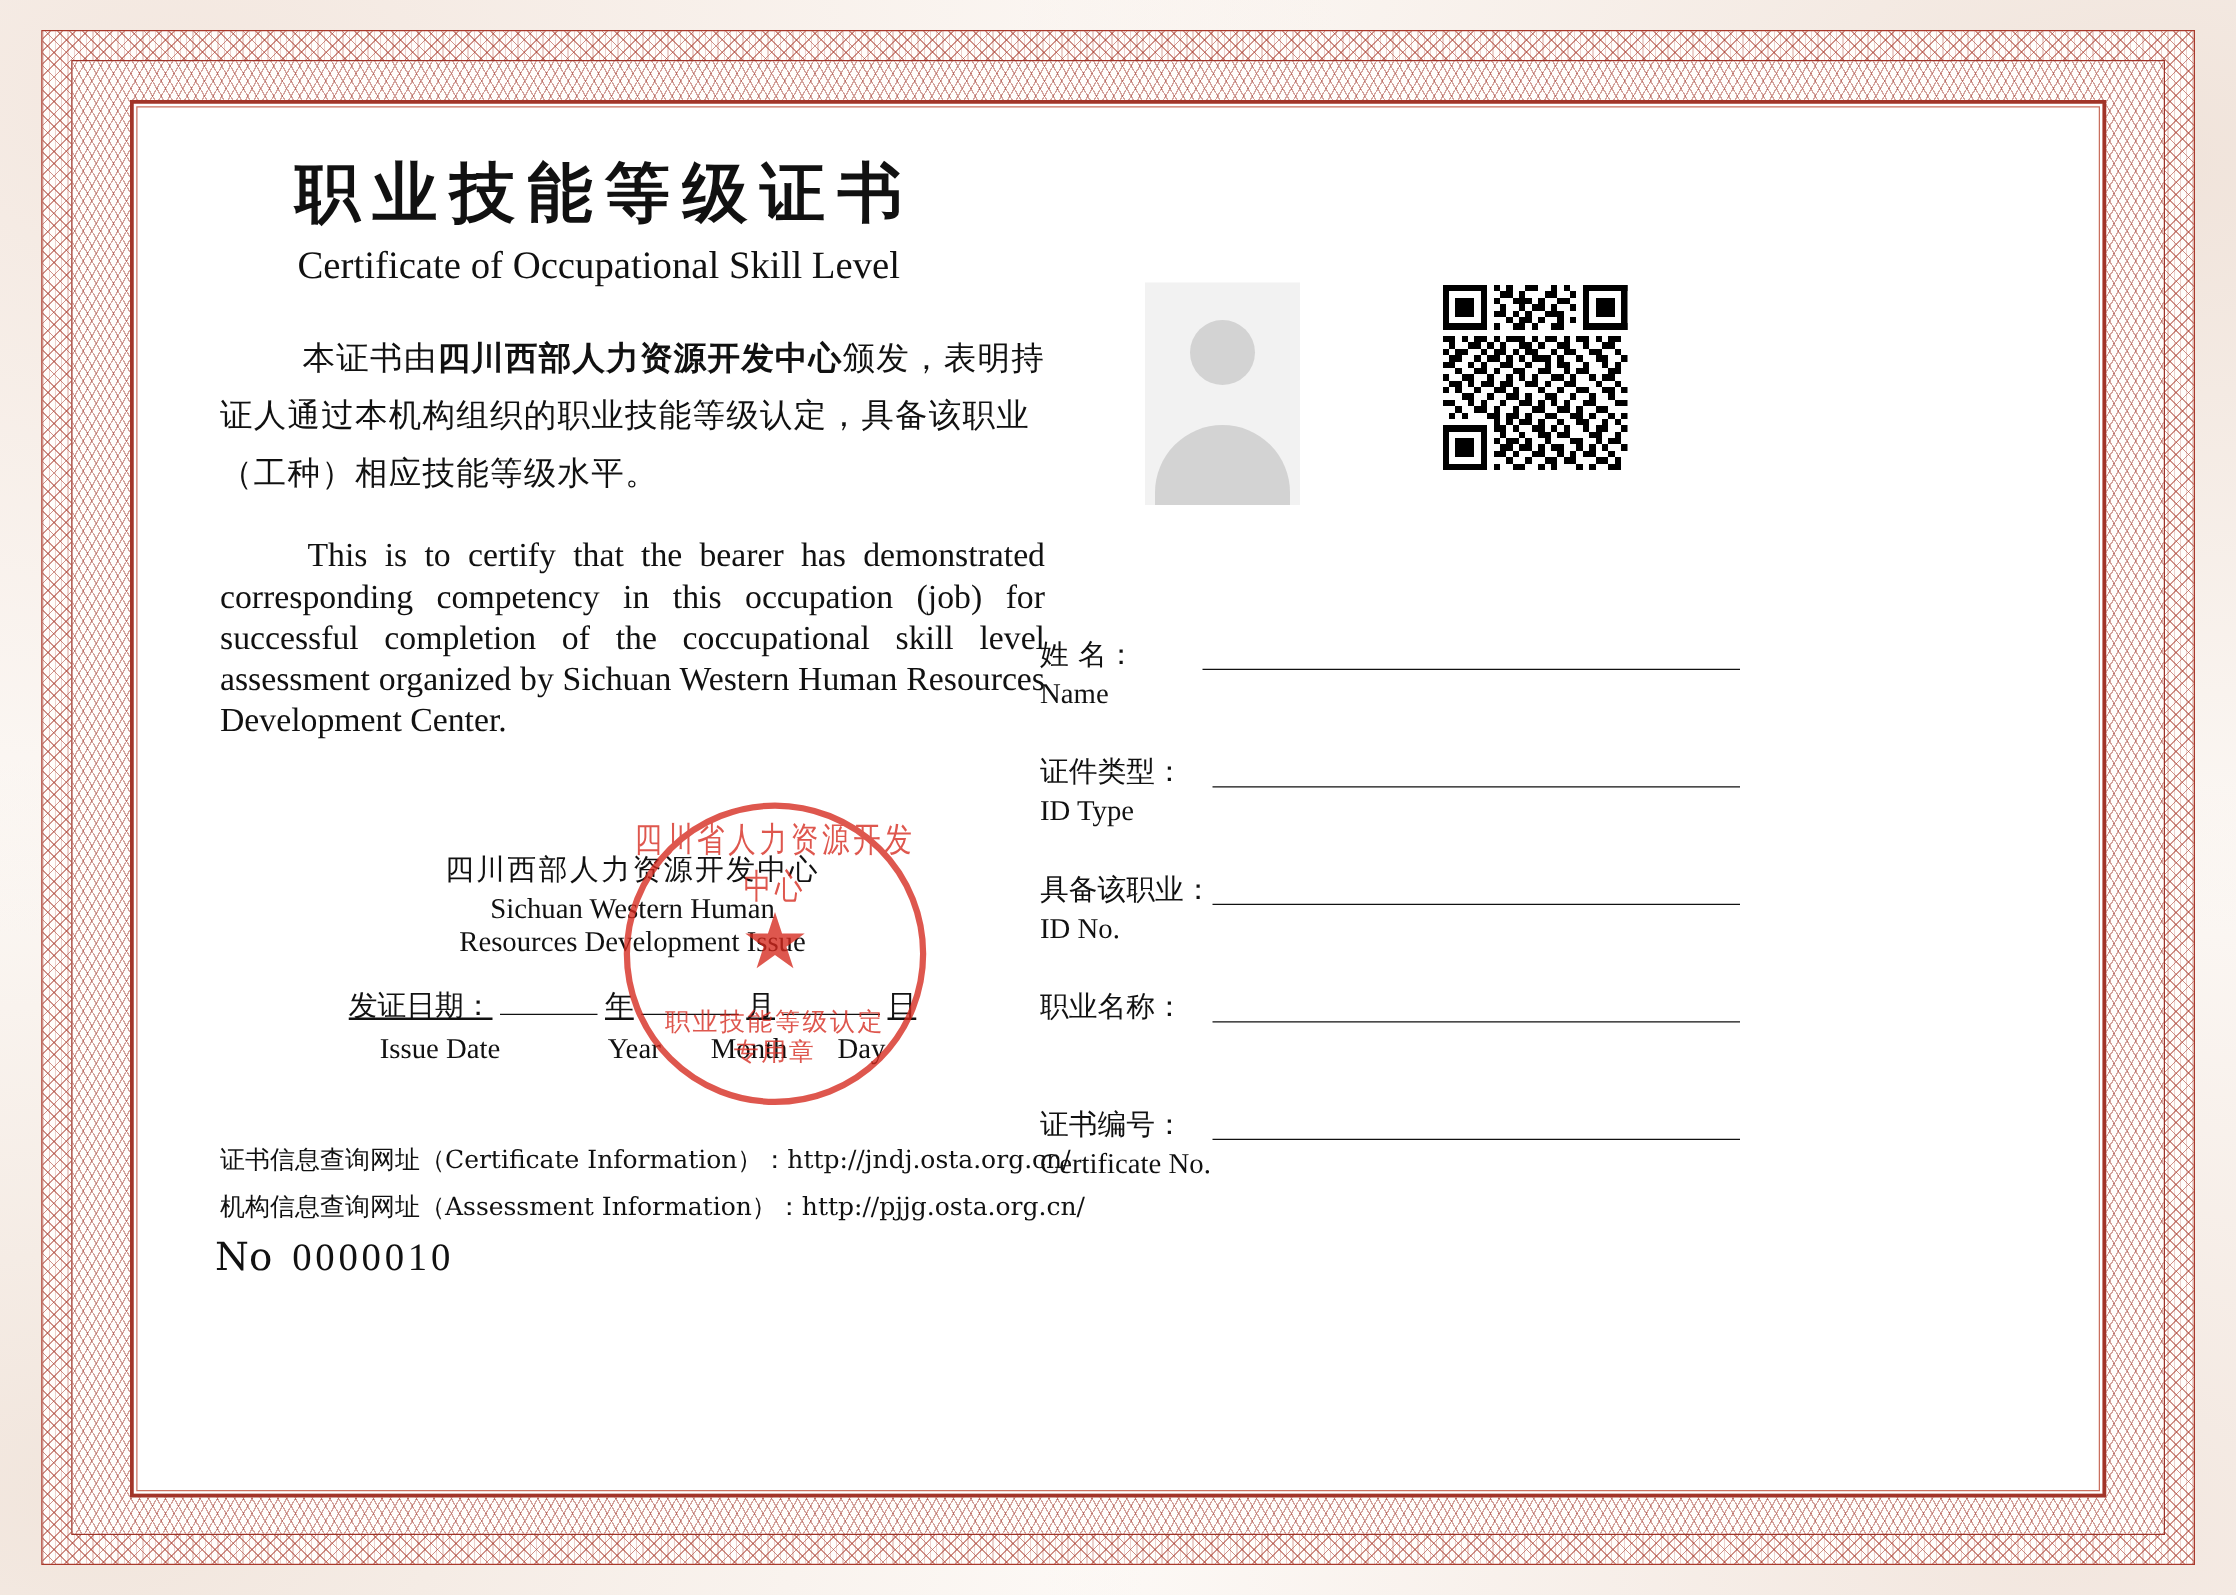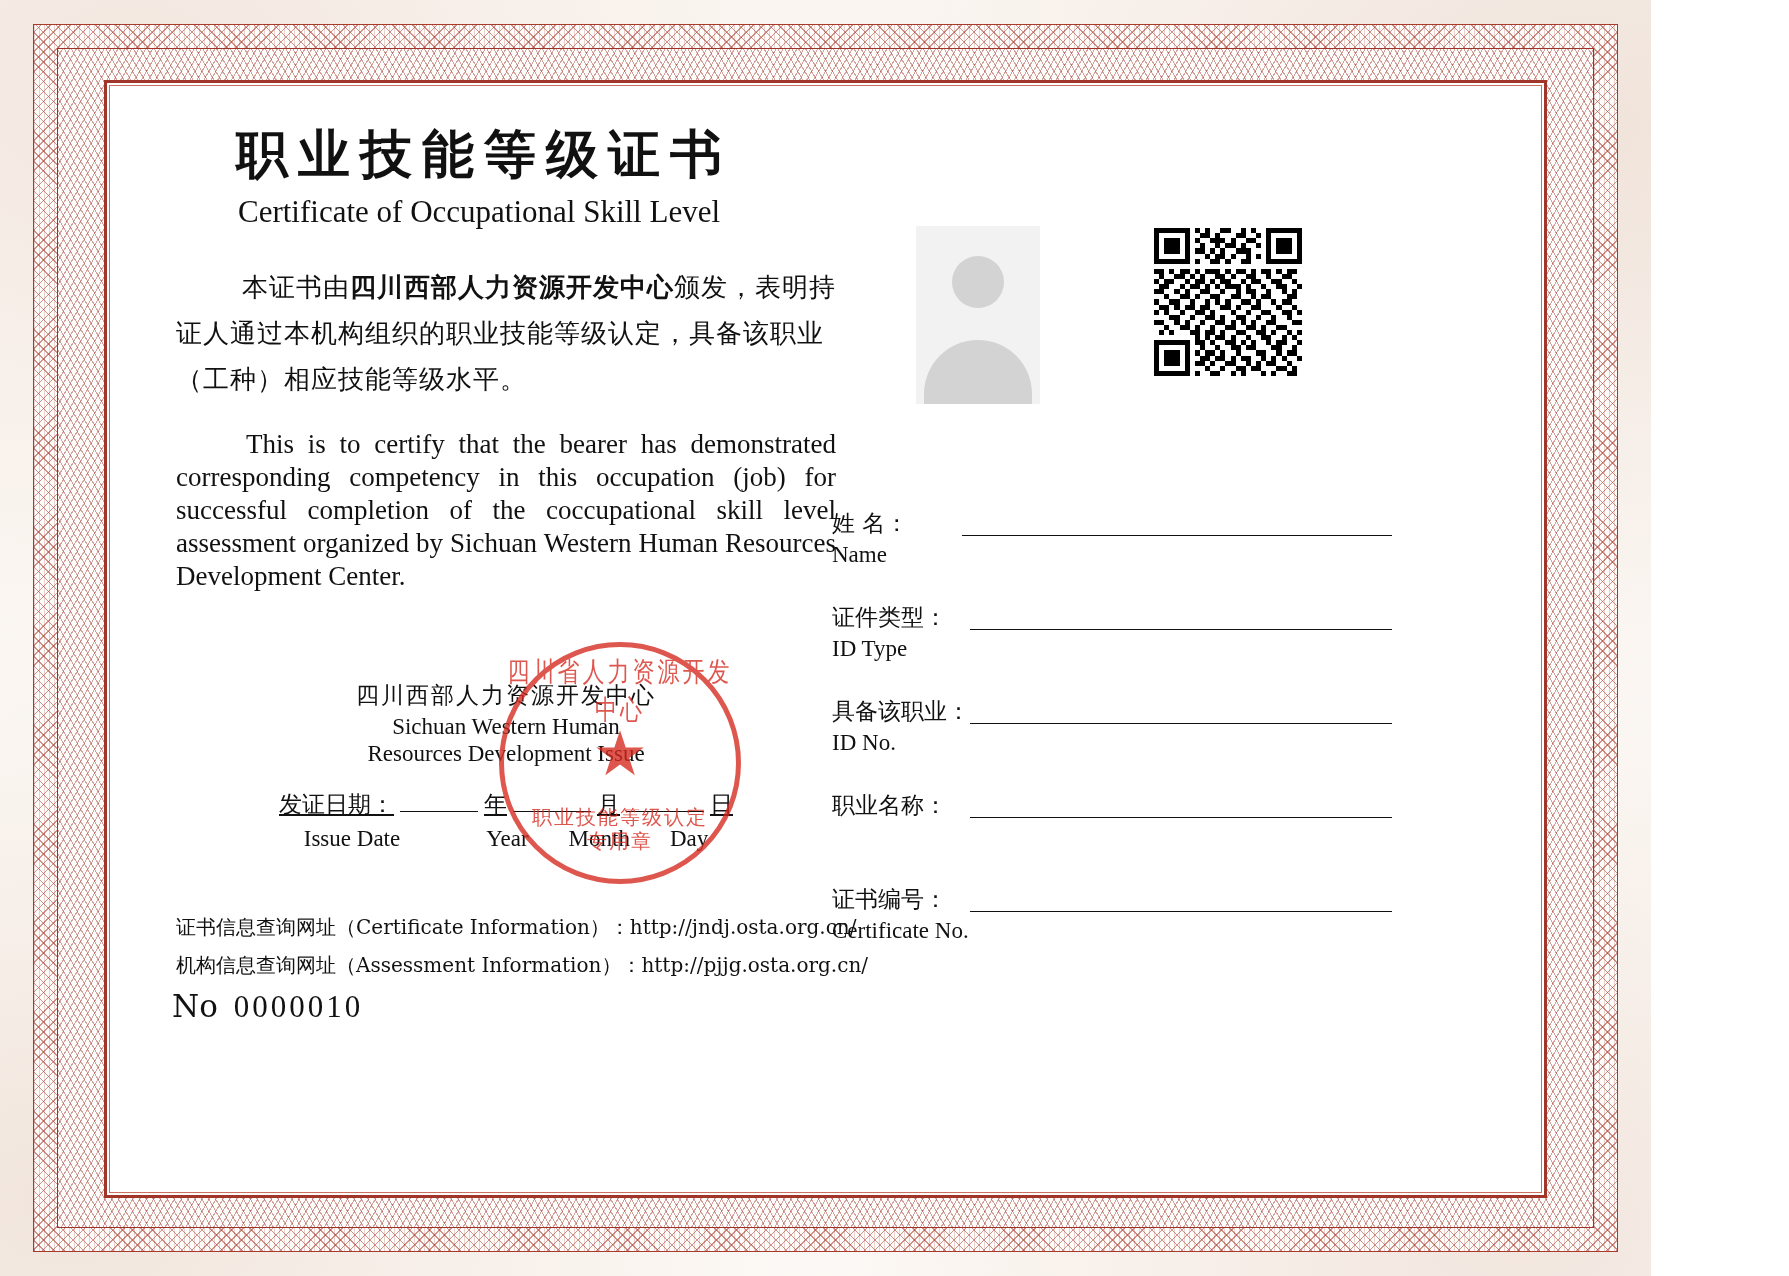--- a/index.html
+++ b/index.html
@@ -9,21 +9,21 @@
   }
   body {
     width: 1789px;
     height: 1276px;
     font-family: "Liberation Serif", serif;
     overflow: hidden;
   }
 
   .page {
     position: relative;
-    width: 1651px;
+    width: 1789px;
     height: 1276px;
     background:
       radial-gradient(ellipse at 8% 6%, #f3e7df 0%, rgba(243,231,223,0) 40%),
       radial-gradient(ellipse at 96% 10%, #f0e3da 0%, rgba(240,227,218,0) 38%),
       radial-gradient(ellipse at 4% 94%, #f1e5dc 0%, rgba(241,229,220,0) 35%),
       radial-gradient(ellipse at 92% 96%, #f2e6de 0%, rgba(242,230,222,0) 35%),
       #fdfaf7;
   }
 
   

